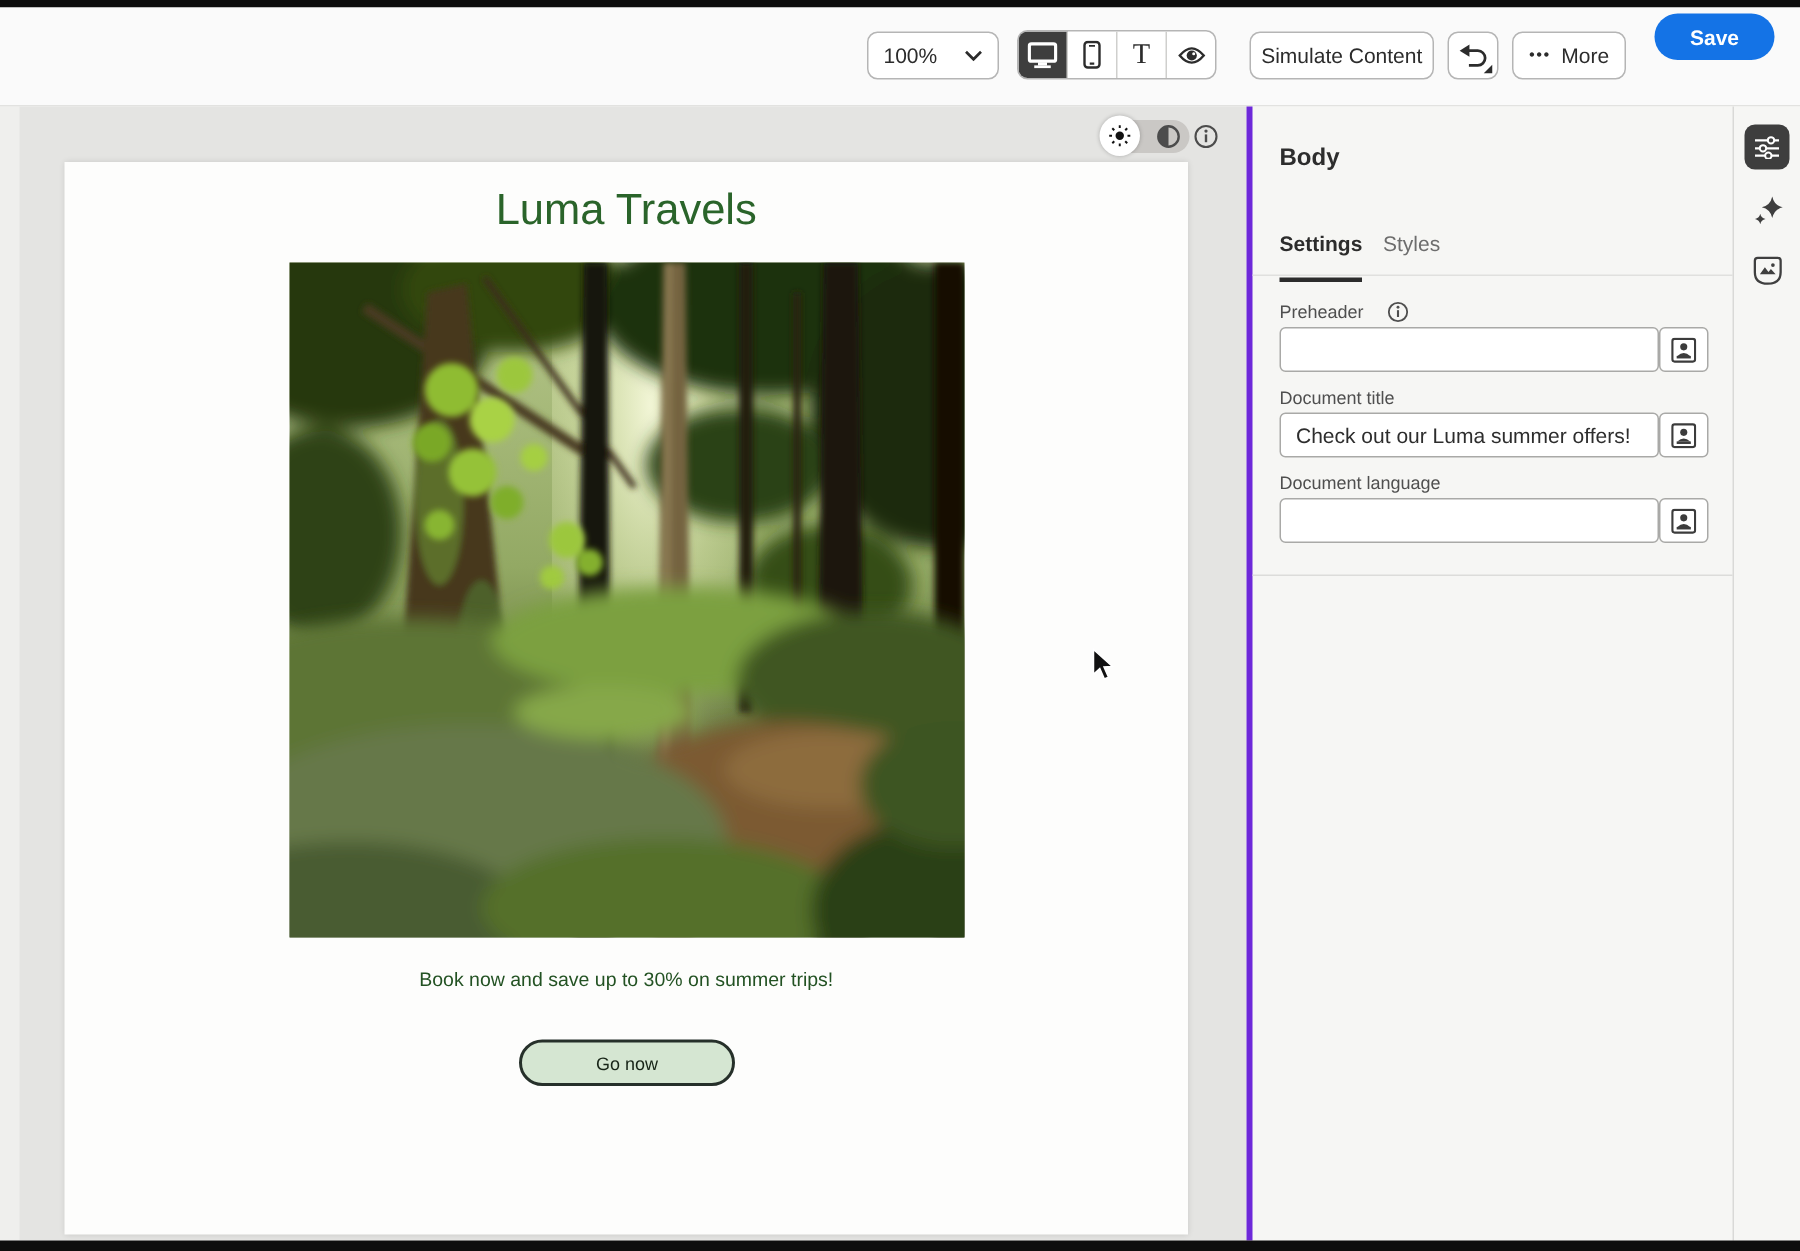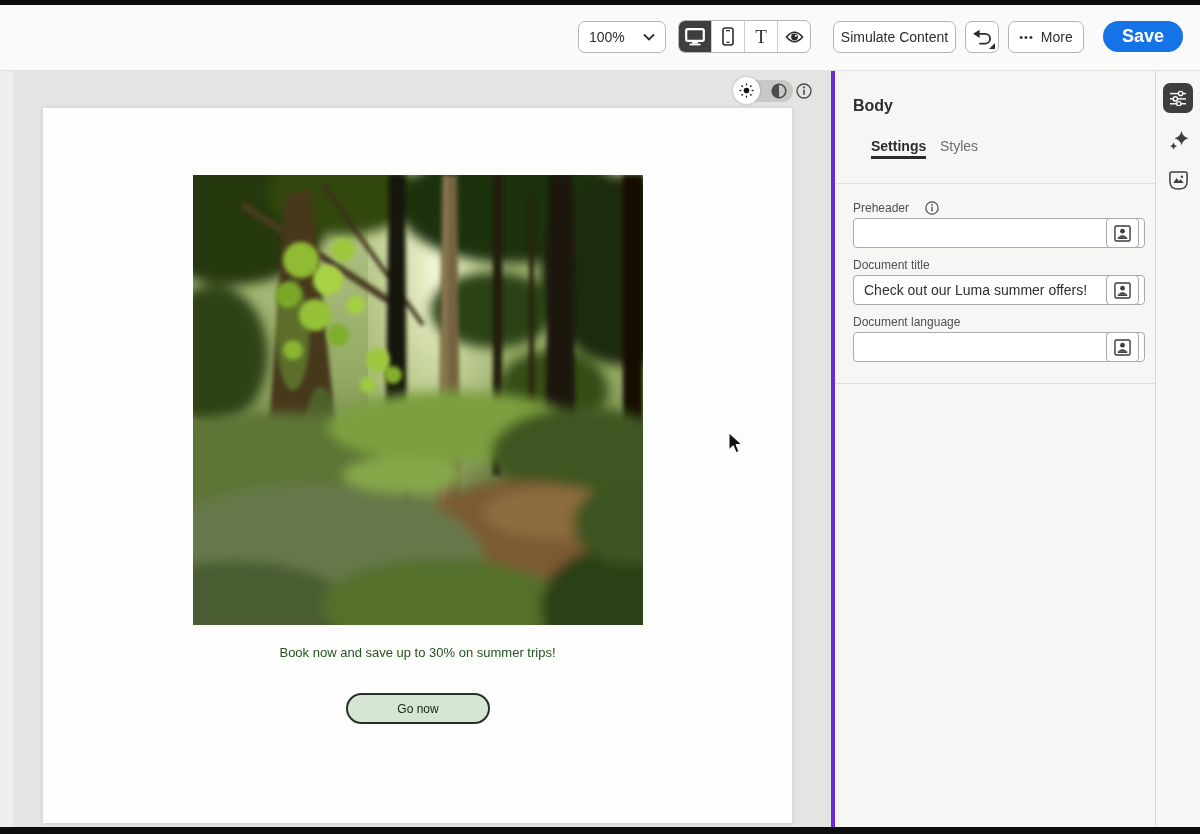--- a/index.html
+++ b/index.html
@@ -14,21 +14,21 @@
   #toolbar { position:absolute; left:0; top:5px; width:1200px; height:66px; background:#fafafa; border-bottom:1px solid #e2e2e0; }
   .tb-box { position:absolute; top:16px; height:32px; background:#fff; border:1px solid #b5b5b5; border-radius:7px; display:flex; align-items:center; justify-content:center; color:#2c2c2c; font-size:14px; cursor:pointer; }
   #zoom-select { left:578px; width:88px; justify-content:space-between; padding:0 10px; }
   #seg-group { position:absolute; left:678px; top:15px; width:133px; height:33px; border:1px solid #b5b5b5; border-radius:7px; background:#fff; display:flex; overflow:hidden; }
   .seg { flex:1; display:flex; align-items:center; justify-content:center; border-right:1px solid #cfcfcd; cursor:pointer; color:#2c2c2c; }
   .seg:last-child { border-right:none; }
   .seg.selected { background:#3e3e3e; color:#fff; }
   #simulate-btn { left:833px; width:123px; font-size:14px; }
   #undo-btn { left:965px; width:34px; position:absolute; }
   #more-btn { left:1008px; width:76px; gap:7px; }
-  #save-btn { position:absolute; left:1103px; top:16px; width:80px; height:31px; background:#1473e6; color:#fff; border:none; border-radius:16px; font-size:18px; font-weight:bold; display:flex; align-items:center; justify-content:center; cursor:pointer; }
+  #save-btn { position:absolute; left:1103px; top:4px; width:80px; height:31px; background:#1473e6; color:#fff; border:none; border-radius:16px; font-size:14px; font-weight:bold; display:flex; align-items:center; justify-content:center; cursor:pointer; }
   .undo-corner { position:absolute; right:3px; bottom:3px; }
 
   
   #canvas { position:absolute; left:0; top:71px; width:831px; height:756px; background:#e4e4e2; }
   #canvas-left-strip { position:absolute; left:0; top:0; width:13px; height:756px; background:#efefed; }
   #email-doc { position:absolute; left:43px; top:37px; width:749px; height:715px; background:#fdfdfc; box-shadow:0 0 4px rgba(0,0,0,0.12); }
   #email-heading { position:absolute; left:0; top:16px; width:749px; text-align:center; font-size:29px; color:#2a642a; cursor:pointer; }
   #email-image { position:absolute; left:150px; top:67px; width:450px; height:450px; cursor:pointer; }
   #email-body-text { position:absolute; left:0; top:537px; width:749px; text-align:center; font-size:13px; color:#235223; cursor:pointer; }
   #email-cta { position:absolute; left:303px; top:585px; width:144px; height:31px; background:#d5e6d2; border:2px solid #26302a; border-radius:16px; color:#172417; font-size:12px; display:flex; align-items:center; justify-content:center; cursor:pointer; }
@@ -37,27 +37,27 @@
   #theme-toggle { position:absolute; left:734px; top:9px; width:59px; height:22px; background:#cac8c5; border-radius:11px; cursor:pointer; }
   #theme-light-knob { position:absolute; left:-1px; top:-3px; width:27px; height:27px; background:#fff; border-radius:50%; box-shadow:0 0 3px rgba(0,0,0,0.25); display:flex; align-items:center; justify-content:center; }
   #theme-dark-half { position:absolute; right:6px; top:3px; }
   #canvas-info { position:absolute; left:796px; top:12px; cursor:pointer; }
 
   #mouse-cursor { position:absolute; left:728px; top:361px; }
 
   
   #panel { position:absolute; left:831px; top:71px; width:324px; height:756px; background:#f6f6f4; border-left:4px solid #6d28d9; }
   #panel-title { position:absolute; left:18px; top:26px; font-size:16px; font-weight:bold; color:#2d2d2d; }
-  .tab { position:absolute; top:67px; font-size:14px; cursor:pointer; padding-bottom:2px;margin-left:18px; }
+  .tab { position:absolute; top:83px; font-size:14px; cursor:pointer; padding-bottom:15px; }
   #tab-settings { left:18px; color:#2c2c2c; font-weight:bold; border-bottom:3px solid #2c2c2c; }
   #tab-styles { left:87px; color:#6d6d6d; }
   #tabs-divider { position:absolute; left:0; top:112px; width:324px; height:1px; background:#e0e0de; }
   #fields-divider { position:absolute; left:0; top:312px; width:324px; height:1px; background:#dcdcda; }
   .field-label { position:absolute; left:18px; font-size:12px; color:#4f4f4f; display:flex; align-items:center; gap:6px; }
-  .field-input { position:absolute; left:18px; width:292px; height:30px; background:#fff; border:1px solid #a9a9a7; border-radius:4px; font-size:14px; color:#2d2d2d; padding:0 10px; font-family:"Liberation Sans", sans-serif; }
+  .field-input { position:absolute; left:18px; width:253px; height:30px; background:#fff; border:1px solid #a9a9a7; border-radius:4px; font-size:14px; color:#2d2d2d; padding:0 10px; font-family:"Liberation Sans", sans-serif; }
   .perso-btn { position:absolute; left:271px; width:33px; height:30px; background:#fff; border:1px solid #a9a9a7; border-radius:4px; display:flex; align-items:center; justify-content:center; cursor:pointer; }
 
   
   #rail { position:absolute; left:1155px; top:71px; width:45px; height:756px; background:#f6f6f4; border-left:1px solid #d9d9d7; }
   #rail-settings-btn { position:absolute; left:7px; top:12px; width:30px; height:30px; background:#3e3e3e; border-radius:7px; display:flex; align-items:center; justify-content:center; cursor:pointer; }
   .rail-icon-btn { position:absolute; left:10px; width:25px; height:25px; display:flex; align-items:center; justify-content:center; cursor:pointer; }
   #rail-ai-btn { top:57px; }
   #rail-assets-btn { top:97px; }
 </style>
 </head>
@@ -120,20 +120,21 @@
     <span>More</span>
   </div>
 
   <button id="save-btn">Save</button>
 </div>
 
 <div id="canvas">
   <div id="canvas-left-strip"></div>
 
   <div id="email-doc">
+    <div id="email-heading">Luma Travels</div>
 
     <svg id="email-image" viewBox="0 0 450 450">
       <defs>
         <linearGradient id="sky" x1="0" y1="0" x2="0" y2="1">
           <stop offset="0" stop-color="#b9c98e"></stop>
             <stop offset="0.45" stop-color="#93a964"></stop>
           <stop offset="0.75" stop-color="#55672f"></stop>
             <stop offset="1" stop-color="#33421d"></stop>
         </linearGradient>
         <radialGradient id="beam" cx="0.5" cy="0.25" r="0.75">

